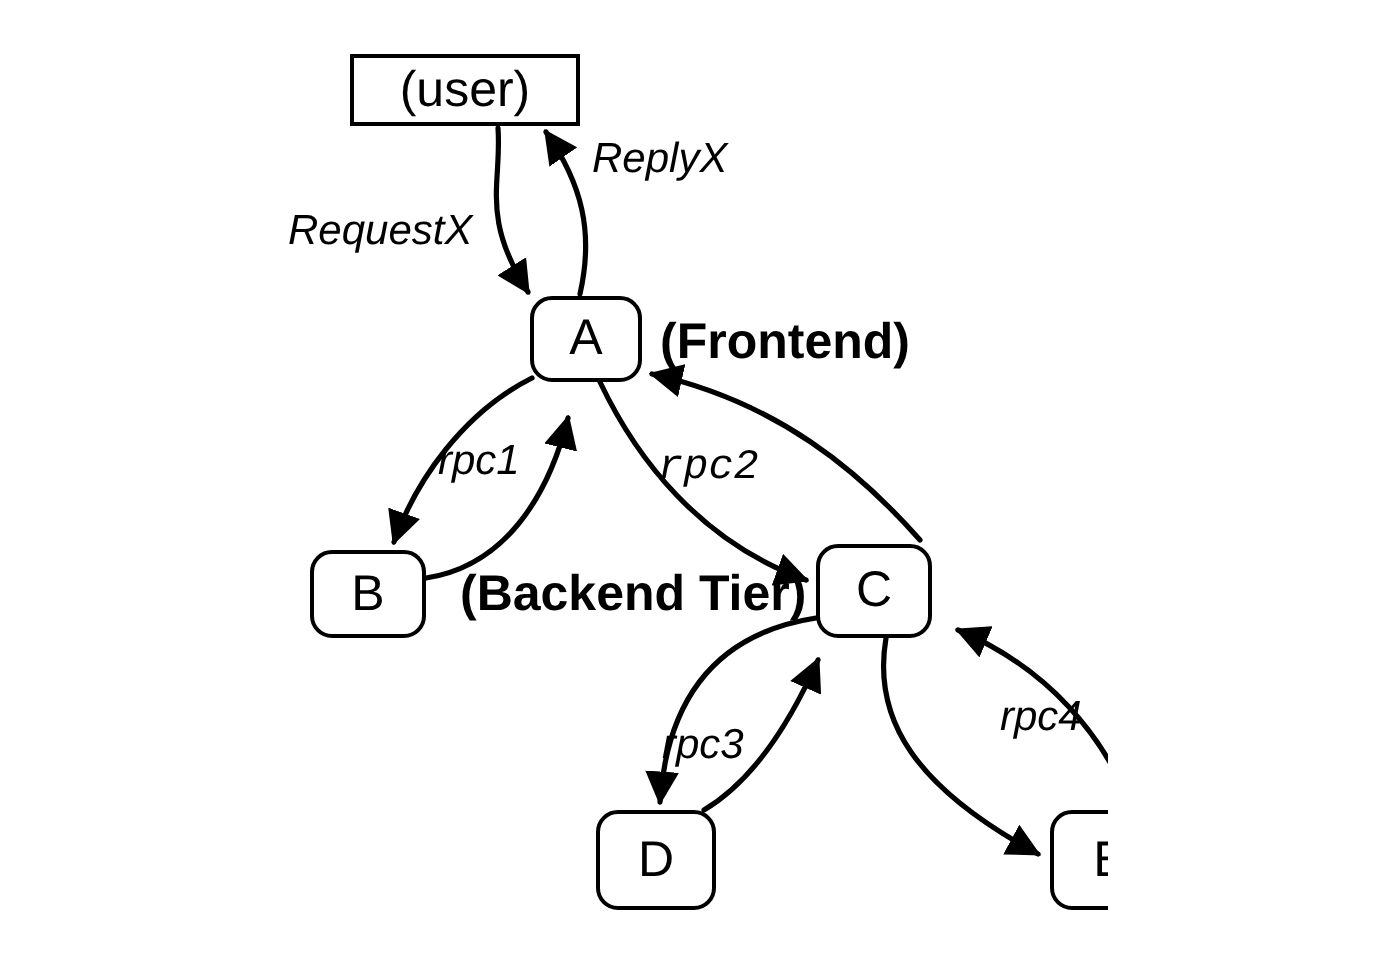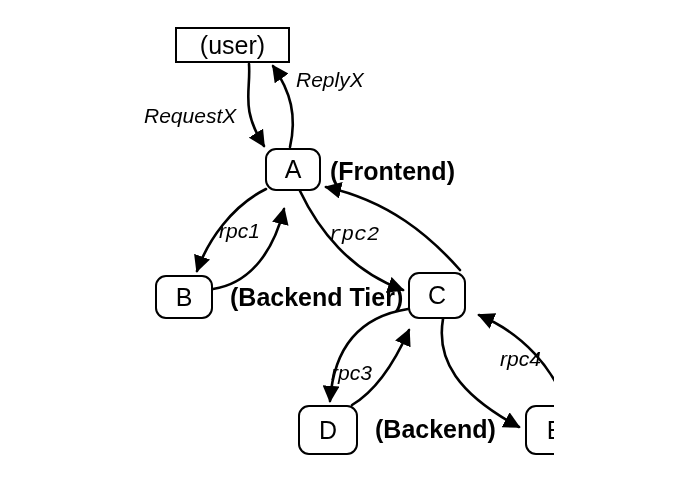--- a/index.html
+++ b/index.html
@@ -129,21 +129,20 @@
   <div class="node node-rounded node-letter" style="left:298px; top:405px; width:60px; height:50px;">
     <span class="node-label">D</span>
   </div>
 
   <div class="node node-rounded node-letter" style="left:525px; top:405px; width:60px; height:50px;">
     <span class="node-label">E</span>
   </div>
 
   <div class="tier-label" style="left:330px; top:159px;">(Frontend)</div>
   <div class="tier-label" style="left:230px; top:285px;">(Backend Tier)</div>
-  <div class="tier-label" style="left:375px; top:417px;">(Backend)</div>
 
   <div class="edge-label" style="left:144px; top:105px;">RequestX</div>
   <div class="edge-label" style="left:296px; top:69px;">ReplyX</div>
   <div class="edge-label" style="left:219px; top:220px;">rpc1</div>
   <div class="edge-label" style="left:329px; top:224px;font-family:Liberation Mono, monospace;">rpc2</div>
   <div class="edge-label" style="left:331px; top:362px;">rpc3</div>
   <div class="edge-label" style="left:472px; top:348px;margin-left:28px;">rpc4</div>
 
 </div>
 

